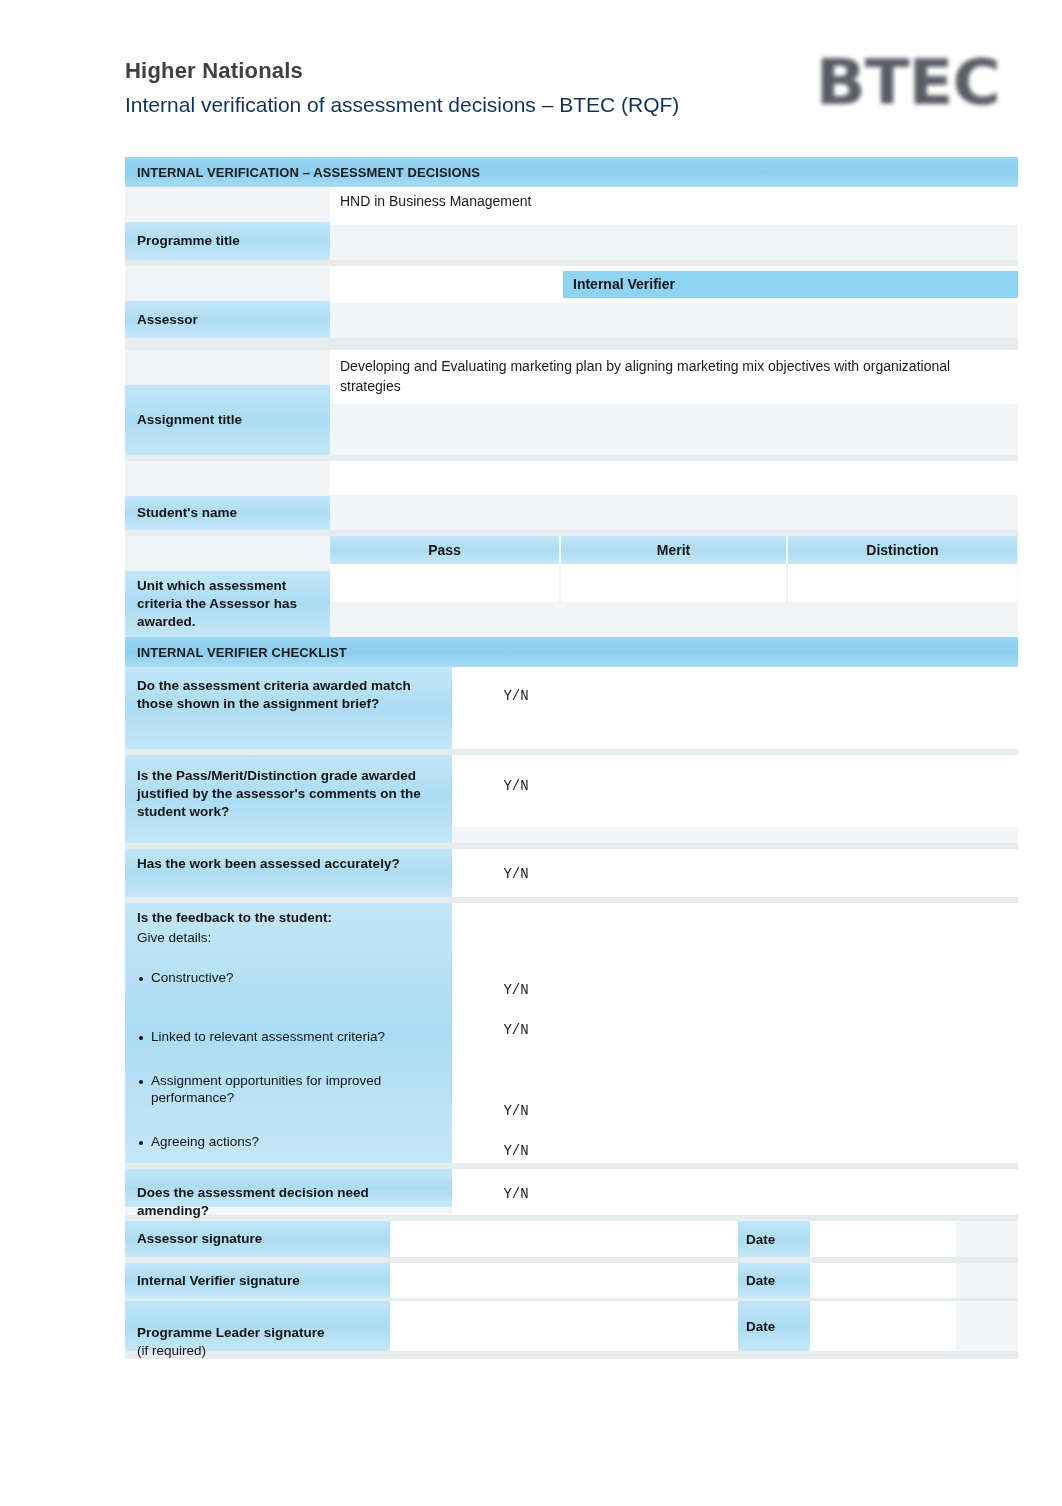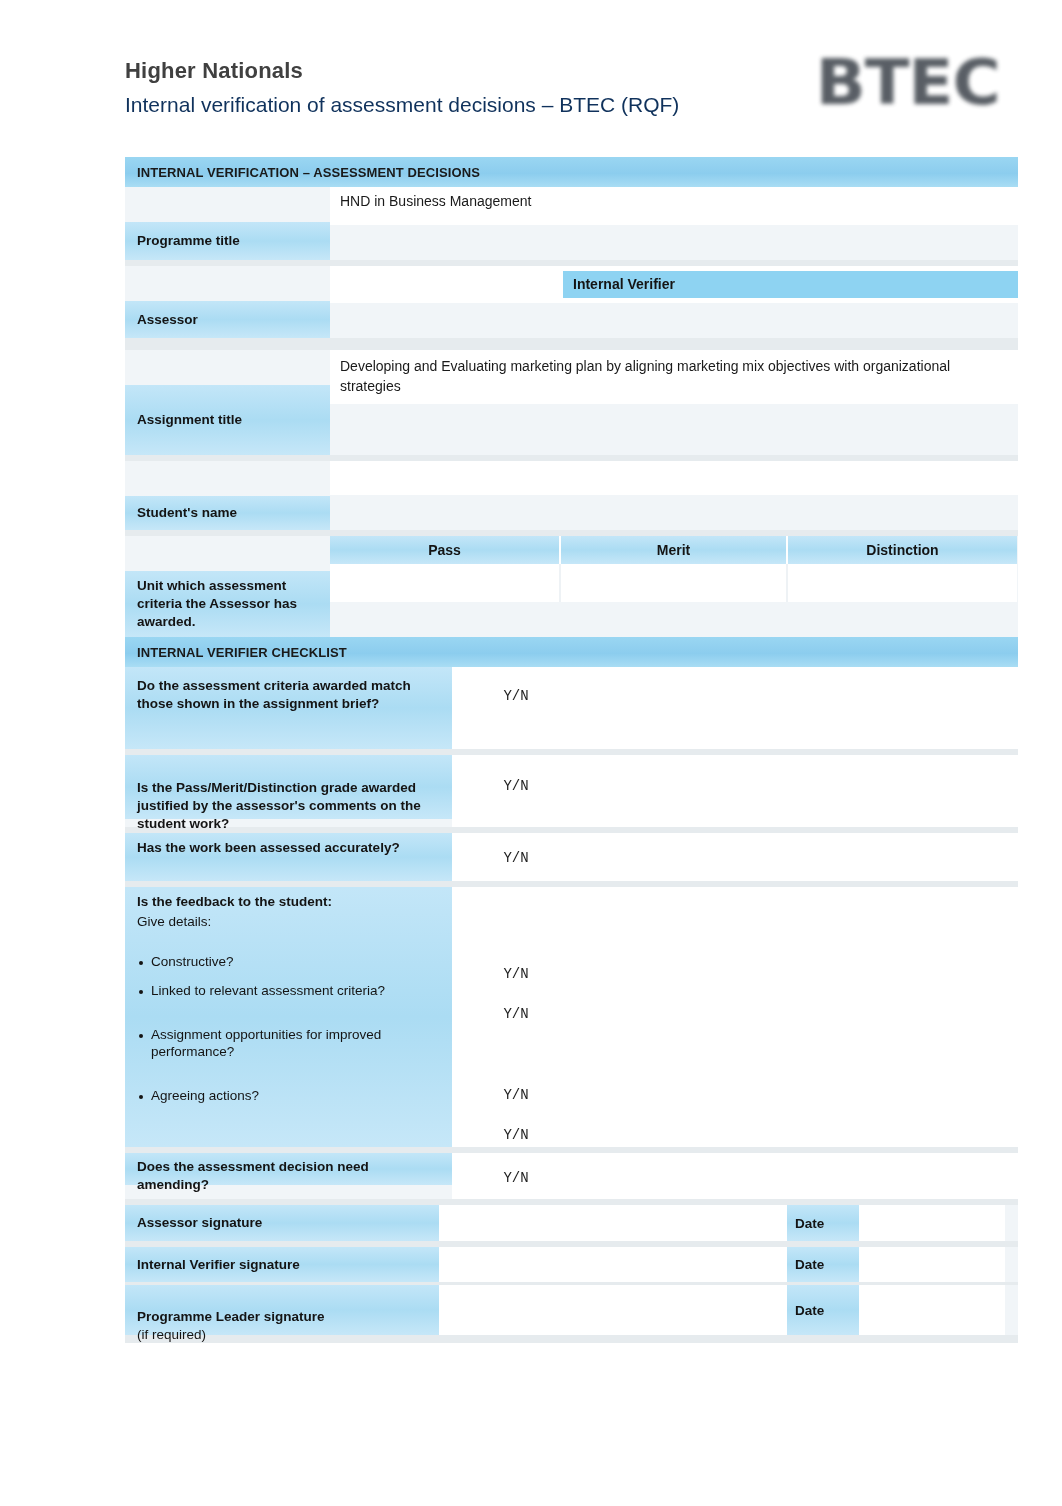--- a/index.html
+++ b/index.html
@@ -145,21 +145,21 @@
 
   
   .w-crit  { width: 229px; }
 
   
   .w-lbl2  { width: 327px; }
   .w-yn    { width: 126px; }
   .w-cmt   { width: 440px; }
 
   
-  .w-siglbl { width: 314px; }
+  .w-siglbl { width: 265px; }
   .w-sigval { width: 348px; }
   .w-date   { width: 72px; }
   .w-dateval{ width: 146px; }
 
   .yn {
     font-size: 14px;
     color: #222;
     font-family: Liberation Mono, monospace;
   }
 
@@ -295,21 +295,21 @@
     <div class="row">
       <div class="lbl w-lbl2" style="height:82px;justify-content:flex-start;padding-top:10px">Do the assessment criteria awarded match those shown in the assignment brief?</div>
       <div class="val w-yn center" style="height:82px;justify-content:flex-start;padding-top:20px">
           <span class="yn">Y/N</span>
         </div>
       <div class="val w-cmt" style="height:82px"></div>
     </div>
     <div class="sep"></div>
 
     <div class="row">
-      <div class="lbl w-lbl2" style="height:64px;justify-content:flex-start;padding-top:24px">Is the Pass/Merit/Distinction grade awarded justified by the assessor's comments on the student work?</div>
+      <div class="lbl w-lbl2" style="height:88px;justify-content:flex-start;padding-top:12px">Is the Pass/Merit/Distinction grade awarded justified by the assessor's comments on the student work?</div>
       <div class="val w-yn center" style="height:72px;justify-content:flex-start;padding-top:22px">
           <span class="yn">Y/N</span>
         </div>
       <div class="val w-cmt" style="height:72px"></div>
     </div>
     <div class="sep"></div>
 
     <div class="row">
       <div class="lbl w-lbl2" style="height:48px;justify-content:flex-start;padding-top:6px">Has the work been assessed accurately?</div>
       <div class="val w-yn center" style="height:48px;justify-content:flex-start;padding-top:16px">
@@ -317,38 +317,38 @@
         </div>
       <div class="val w-cmt" style="height:48px"></div>
     </div>
     <div class="sep"></div>
 
     <div class="row">
       <div class="lbl w-lbl2" style="height:260px;justify-content:flex-start;">
         <div style="margin-bottom:2px">Is the feedback to the student:</div>
         <div class="sublabel" style="margin-bottom:22px">Give details:</div>
         <ul class="bullets">
-          <li style="margin-bottom:12px">Constructive?</li>
+          <li style="margin-bottom:42px">Constructive?</li>
           <li style="margin-bottom:26px">Linked to relevant assessment criteria?</li>
           <li style="margin-bottom:26px">Assignment opportunities for improved performance?</li>
           <li>Agreeing actions?</li>
         </ul>
       </div>
       <div class="val w-yn" style="height:260px;align-items:center;justify-content:flex-start;padding-top:78px">
         <span class="yn" style="margin-bottom:20px">Y/N</span>
         <span class="yn" style="margin-bottom:62px">Y/N</span>
         <span class="yn" style="margin-bottom:20px">Y/N</span>
         <span class="yn">Y/N</span>
       </div>
       <div class="val w-cmt" style="height:260px"></div>
     </div>
     <div class="sep"></div>
 
     <div class="row">
-      <div class="lbl w-lbl2" style="height:32px;justify-content:flex-start;padding-top:5px">Does the assessment decision need amending?</div>
+      <div class="lbl w-lbl2" style="height:38px;justify-content:flex-start;padding-top:15px">Does the assessment decision need amending?</div>
       <div class="val w-yn center" style="height:46px;justify-content:flex-start;padding-top:16px">
           <span class="yn">Y/N</span>
         </div>
       <div class="val w-cmt" style="height:46px"></div>
     </div>
     <div class="sep"></div>
 
     <div class="row">
       <div class="lbl w-siglbl" style="height:36px">Assessor signature</div>
       <div class="val w-sigval" style="height:36px"></div>

